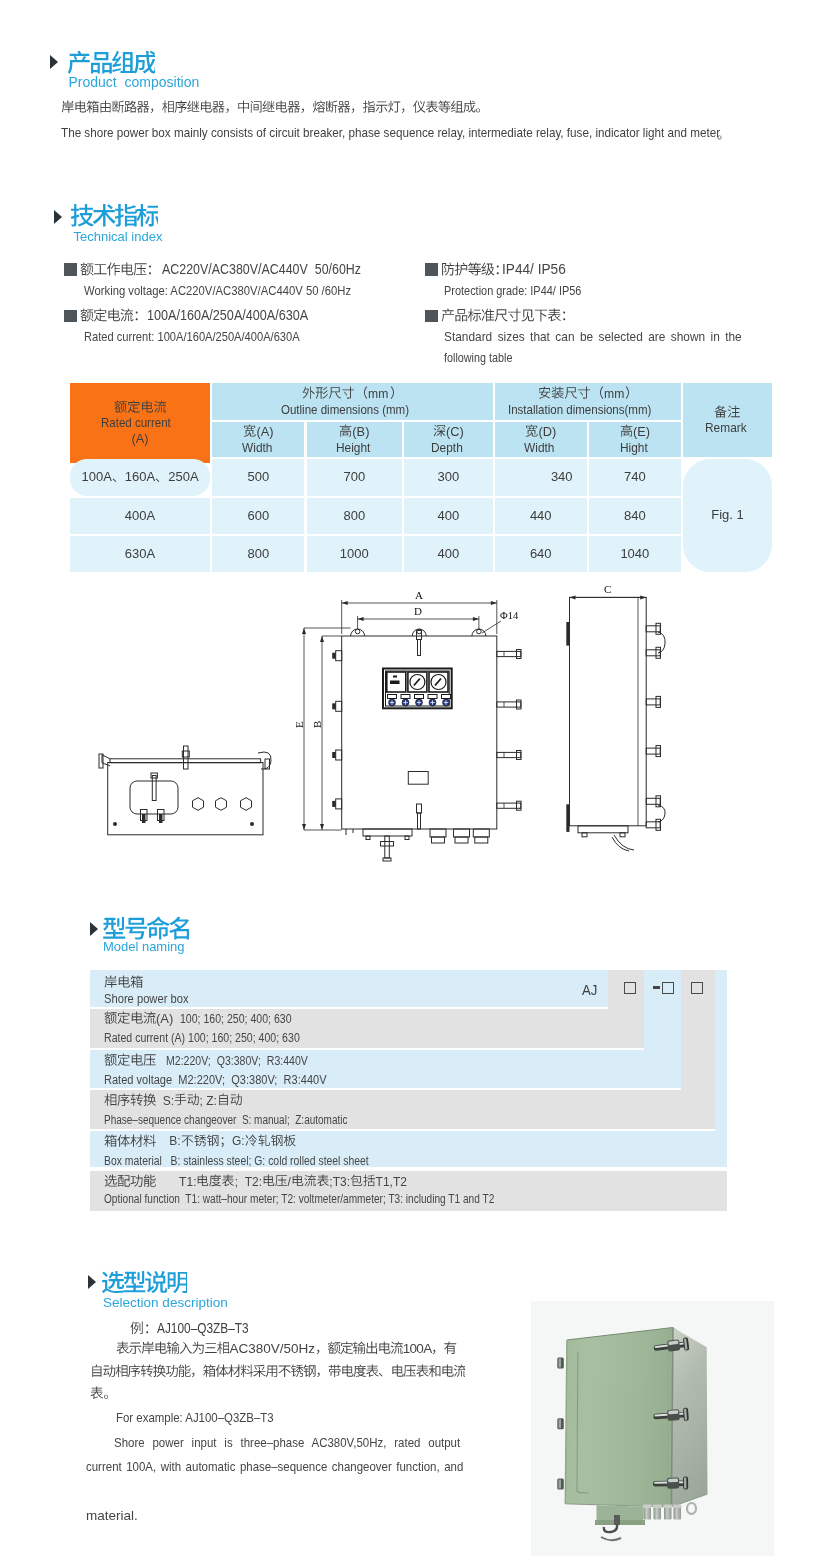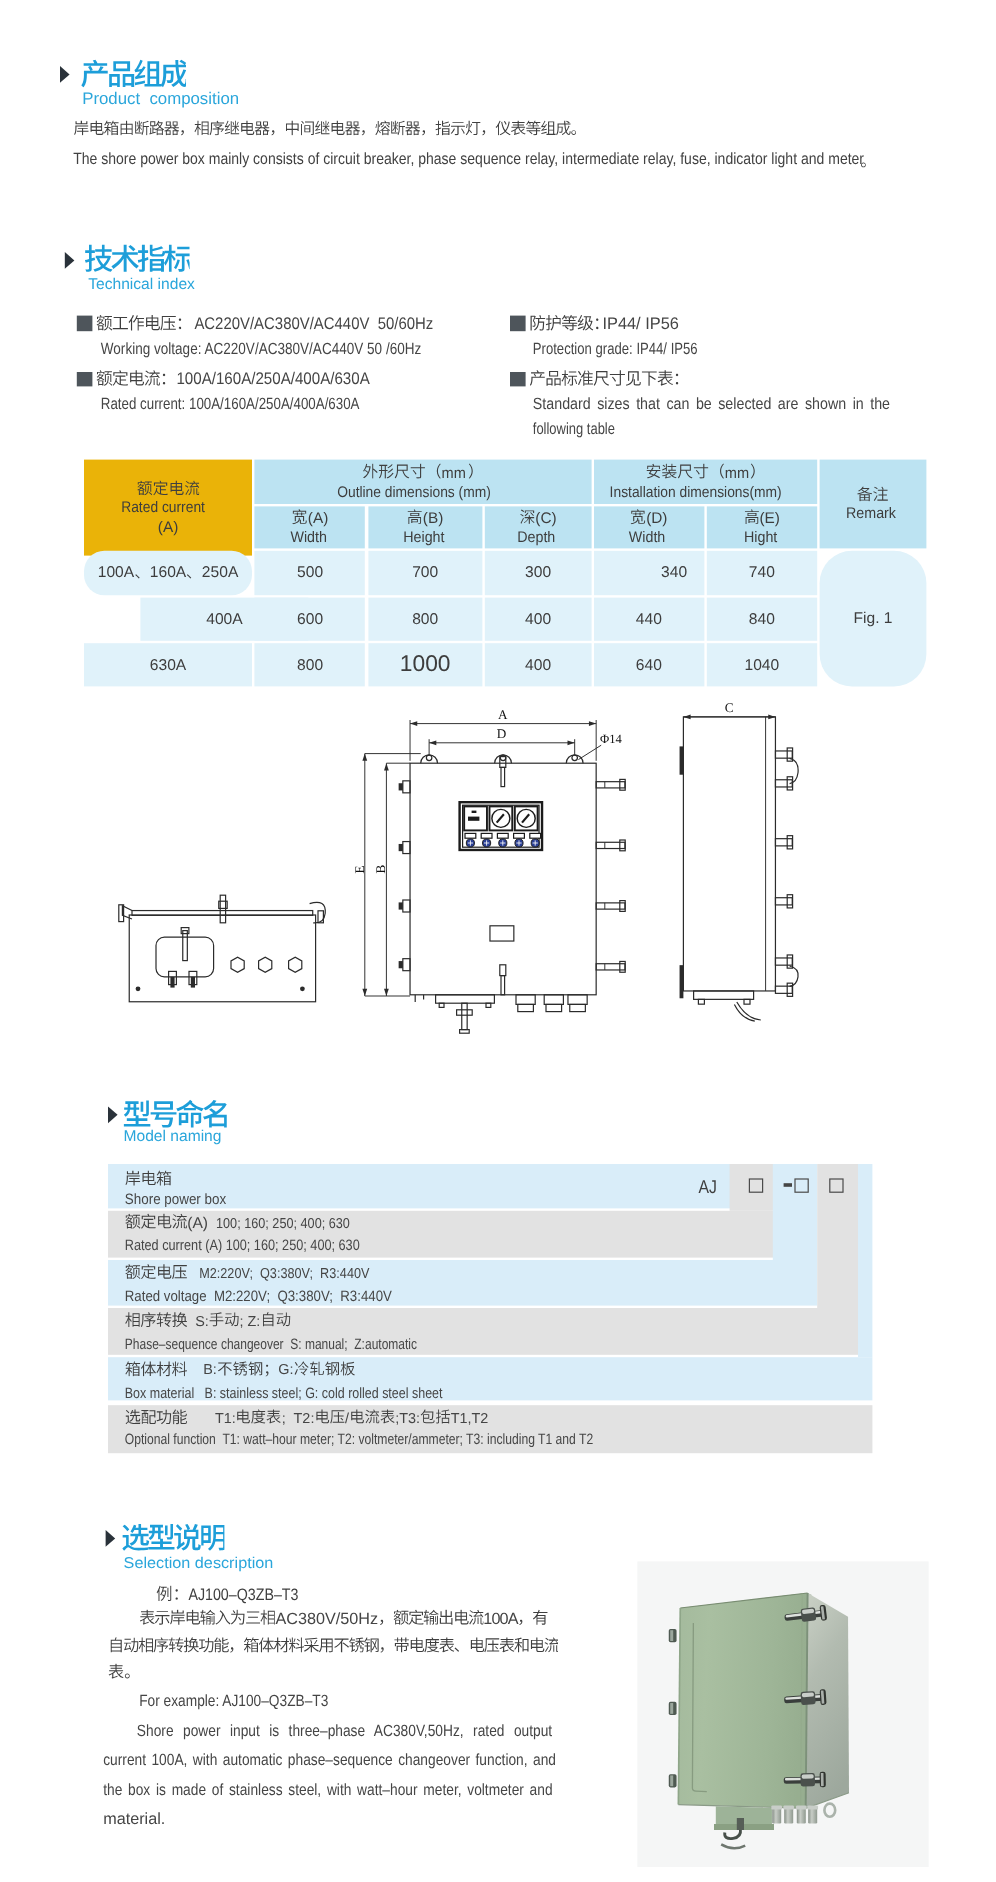--- a/index.html
+++ b/index.html
@@ -228,21 +228,21 @@
         <use href="#r35265" x="570"></use>
         <use href="#r19979" x="665"></use>
         <use href="#r34920" x="760"></use>
         <use href="#r65306" x="855"></use>
       </svg></div>
 
 <div style="position:absolute;left:443.8px;top:329.3px;font-size:13.5px;color:#454545;white-space:nowrap;line-height:15.5px;"><span style="display:inline-block;transform-origin:0 70%;transform:scaleX(0.88);word-spacing:2.4px;">Standard sizes that can be selected are shown in the</span></div>
 
 <div style="position:absolute;left:443.8px;top:350.3px;font-size:13.5px;color:#454545;white-space:nowrap;line-height:15.5px;"><span style="display:inline-block;transform-origin:0 70%;transform:scaleX(0.8);">following table</span></div>
 
-<div style="position:absolute;left:69.7px;top:383.0px;width:140.7px;height:80px;background:#eab308;display:flex;flex-direction:column;align-items:center;justify-content:center;text-align:center;font-size:12.8px;color:#3d3d3d;line-height:1.22;">
+<div style="position:absolute;left:69.7px;top:383.0px;width:140.7px;height:80px;background:#f97316;display:flex;flex-direction:column;align-items:center;justify-content:center;text-align:center;font-size:12.8px;color:#3d3d3d;line-height:1.22;">
       <div style="white-space:nowrap"><svg class="k" style="width:52.8px;height:13.2px;vertical-align:-1.58px" viewBox="0 -88 400 100" fill="#3f3f3f">
           <use href="#r39069" x="0"></use>
           <use href="#r23450" x="100"></use>
           <use href="#r30005" x="200"></use>
           <use href="#r27969" x="300"></use>
         </svg></div>
       <div style="white-space:nowrap"><span style="display:inline-block;transform-origin:0 70%;transform:scaleX(0.9);">Rated current</span></div>
       <div style="white-space:nowrap">(A)</div>
     </div>
 
@@ -326,37 +326,37 @@
 <div style="position:absolute;left:212.4px;top:459.0px;width:92.1px;height:36.5px;background:#e0f2fa;display:flex;flex-direction:column;align-items:center;justify-content:center;text-align:center;font-size:13px;color:#3d3d3d;line-height:1.22;">500</div>
 
 <div style="position:absolute;left:306.5px;top:459.0px;width:95.6px;height:36.5px;background:#e0f2fa;display:flex;flex-direction:column;align-items:center;justify-content:center;text-align:center;font-size:13px;color:#3d3d3d;line-height:1.22;">700</div>
 
 <div style="position:absolute;left:404.1px;top:459.0px;width:88.6px;height:36.5px;background:#e0f2fa;display:flex;flex-direction:column;align-items:center;justify-content:center;text-align:center;font-size:13px;color:#3d3d3d;line-height:1.22;">300</div>
 
 <div style="position:absolute;left:494.7px;top:459.0px;width:92.1px;height:36.5px;background:#e0f2fa;display:flex;flex-direction:column;align-items:center;justify-content:center;text-align:center;font-size:13px;color:#3d3d3d;line-height:1.22;padding-left:42px;">340</div>
 
 <div style="position:absolute;left:588.8px;top:459.0px;width:92.1px;height:36.5px;background:#e0f2fa;display:flex;flex-direction:column;align-items:center;justify-content:center;text-align:center;font-size:13px;color:#3d3d3d;line-height:1.22;">740</div>
 
-<div style="position:absolute;left:69.7px;top:497.5px;width:140.7px;height:36.5px;background:#e0f2fa;display:flex;flex-direction:column;align-items:center;justify-content:center;text-align:center;font-size:13px;color:#3d3d3d;line-height:1.22;margin-left:47px;">400A</div>
+<div style="position:absolute;left:69.7px;top:497.5px;width:140.7px;height:36.5px;background:#e0f2fa;display:flex;flex-direction:column;align-items:center;justify-content:center;text-align:center;font-size:13px;color:#3d3d3d;line-height:1.22;">400A</div>
 
 <div style="position:absolute;left:212.4px;top:497.5px;width:92.1px;height:36.5px;background:#e0f2fa;display:flex;flex-direction:column;align-items:center;justify-content:center;text-align:center;font-size:13px;color:#3d3d3d;line-height:1.22;">600</div>
 
 <div style="position:absolute;left:306.5px;top:497.5px;width:95.6px;height:36.5px;background:#e0f2fa;display:flex;flex-direction:column;align-items:center;justify-content:center;text-align:center;font-size:13px;color:#3d3d3d;line-height:1.22;">800</div>
 
 <div style="position:absolute;left:404.1px;top:497.5px;width:88.6px;height:36.5px;background:#e0f2fa;display:flex;flex-direction:column;align-items:center;justify-content:center;text-align:center;font-size:13px;color:#3d3d3d;line-height:1.22;">400</div>
 
 <div style="position:absolute;left:494.7px;top:497.5px;width:92.1px;height:36.5px;background:#e0f2fa;display:flex;flex-direction:column;align-items:center;justify-content:center;text-align:center;font-size:13px;color:#3d3d3d;line-height:1.22;">440</div>
 
 <div style="position:absolute;left:588.8px;top:497.5px;width:92.1px;height:36.5px;background:#e0f2fa;display:flex;flex-direction:column;align-items:center;justify-content:center;text-align:left;font-size:13px;color:#3d3d3d;line-height:1.22;">840</div>
 
 <div style="position:absolute;left:69.7px;top:536.0px;width:140.7px;height:35.6px;background:#e0f2fa;display:flex;flex-direction:column;align-items:center;justify-content:center;text-align:center;font-size:13px;color:#3d3d3d;line-height:1.22;">630A</div>
 
 <div style="position:absolute;left:212.4px;top:536.0px;width:92.1px;height:35.6px;background:#e0f2fa;display:flex;flex-direction:column;align-items:center;justify-content:center;text-align:center;font-size:13px;color:#3d3d3d;line-height:1.22;">800</div>
 
-<div style="position:absolute;left:306.5px;top:536.0px;width:95.6px;height:35.6px;background:#e0f2fa;display:flex;flex-direction:column;align-items:center;justify-content:center;text-align:center;font-size:19px;color:#3d3d3d;line-height:1.22;">1000</div>
+<div style="position:absolute;left:306.5px;top:536.0px;width:95.6px;height:35.6px;background:#e0f2fa;display:flex;flex-direction:column;align-items:center;justify-content:center;text-align:center;font-size:13px;color:#3d3d3d;line-height:1.22;">1000</div>
 
 <div style="position:absolute;left:404.1px;top:536.0px;width:88.6px;height:35.6px;background:#e0f2fa;display:flex;flex-direction:column;align-items:center;justify-content:center;text-align:center;font-size:13px;color:#3d3d3d;line-height:1.22;">400</div>
 
 <div style="position:absolute;left:494.7px;top:536.0px;width:92.1px;height:35.6px;background:#e0f2fa;display:flex;flex-direction:column;align-items:center;justify-content:center;text-align:center;font-size:13px;color:#3d3d3d;line-height:1.22;">640</div>
 
 <div style="position:absolute;left:588.8px;top:536.0px;width:92.1px;height:35.6px;background:#e0f2fa;display:flex;flex-direction:column;align-items:center;justify-content:center;text-align:center;font-size:13px;color:#3d3d3d;line-height:1.22;">1040</div>
 
 <div style="position:absolute;left:682.9px;top:459.0px;width:89.2px;height:112.6px;background:#e0f2fa;display:flex;flex-direction:column;align-items:center;justify-content:center;text-align:center;font-size:13px;color:#3d3d3d;line-height:1.22;border-radius:27px;">Fig. 1</div>
 
 <svg style="position:absolute;left:80px;top:583px" width="650" height="305" viewBox="0 0 650 305">
@@ -811,21 +811,20 @@
         <use href="#r34920" x="0"></use>
         <use href="#r12290" x="100"></use>
       </svg></div>
 
 <div style="position:absolute;left:115.7px;top:1410.2px;font-size:13.5px;color:#454545;white-space:nowrap;line-height:15.5px;"><span style="display:inline-block;transform-origin:0 70%;transform:scaleX(0.847);">For example: AJ100–Q3ZB–T3</span></div>
 
 <div style="position:absolute;left:113.8px;top:1435.3px;font-size:13.5px;color:#454545;white-space:nowrap;line-height:15.5px;"><span style="display:inline-block;transform-origin:0 70%;transform:scaleX(0.85);word-spacing:5.5px;">Shore power input is three–phase AC380V,50Hz, rated output</span></div>
 
 <div style="position:absolute;left:86px;top:1459.4px;font-size:13.5px;color:#454545;white-space:nowrap;line-height:15.5px;"><span style="display:inline-block;transform-origin:0 70%;transform:scaleX(0.85);word-spacing:1.55px;">current 100A, with automatic phase–sequence changeover function, and</span></div>
 
-<div style="position:absolute;left:86px;top:1483.5px;font-size:13.5px;color:#454545;white-space:nowrap;line-height:15.5px;"><span style="display:inline-block;transform-origin:0 70%;transform:scaleX(0.85);word-spacing:1.85px;">the box is made of stainless steel, with watt–hour meter, voltmeter and</span></div>
 
 <div style="position:absolute;left:86px;top:1507.6px;font-size:13.5px;color:#454545;white-space:nowrap;line-height:15.5px;">material.</div>
 
 <svg style="position:absolute;left:531px;top:1301px" width="243" height="255" viewBox="0 0 243 255">
       <defs>
 <linearGradient id="pgfront" x1="0" y1="0" x2="1" y2="0.1">
 <stop offset="0" stop-color="#a4ba9d"></stop>
           <stop offset="0.25" stop-color="#a9bfa1"></stop>
           <stop offset="0.75" stop-color="#9eb597"></stop>
           <stop offset="1" stop-color="#97ae90"></stop>

